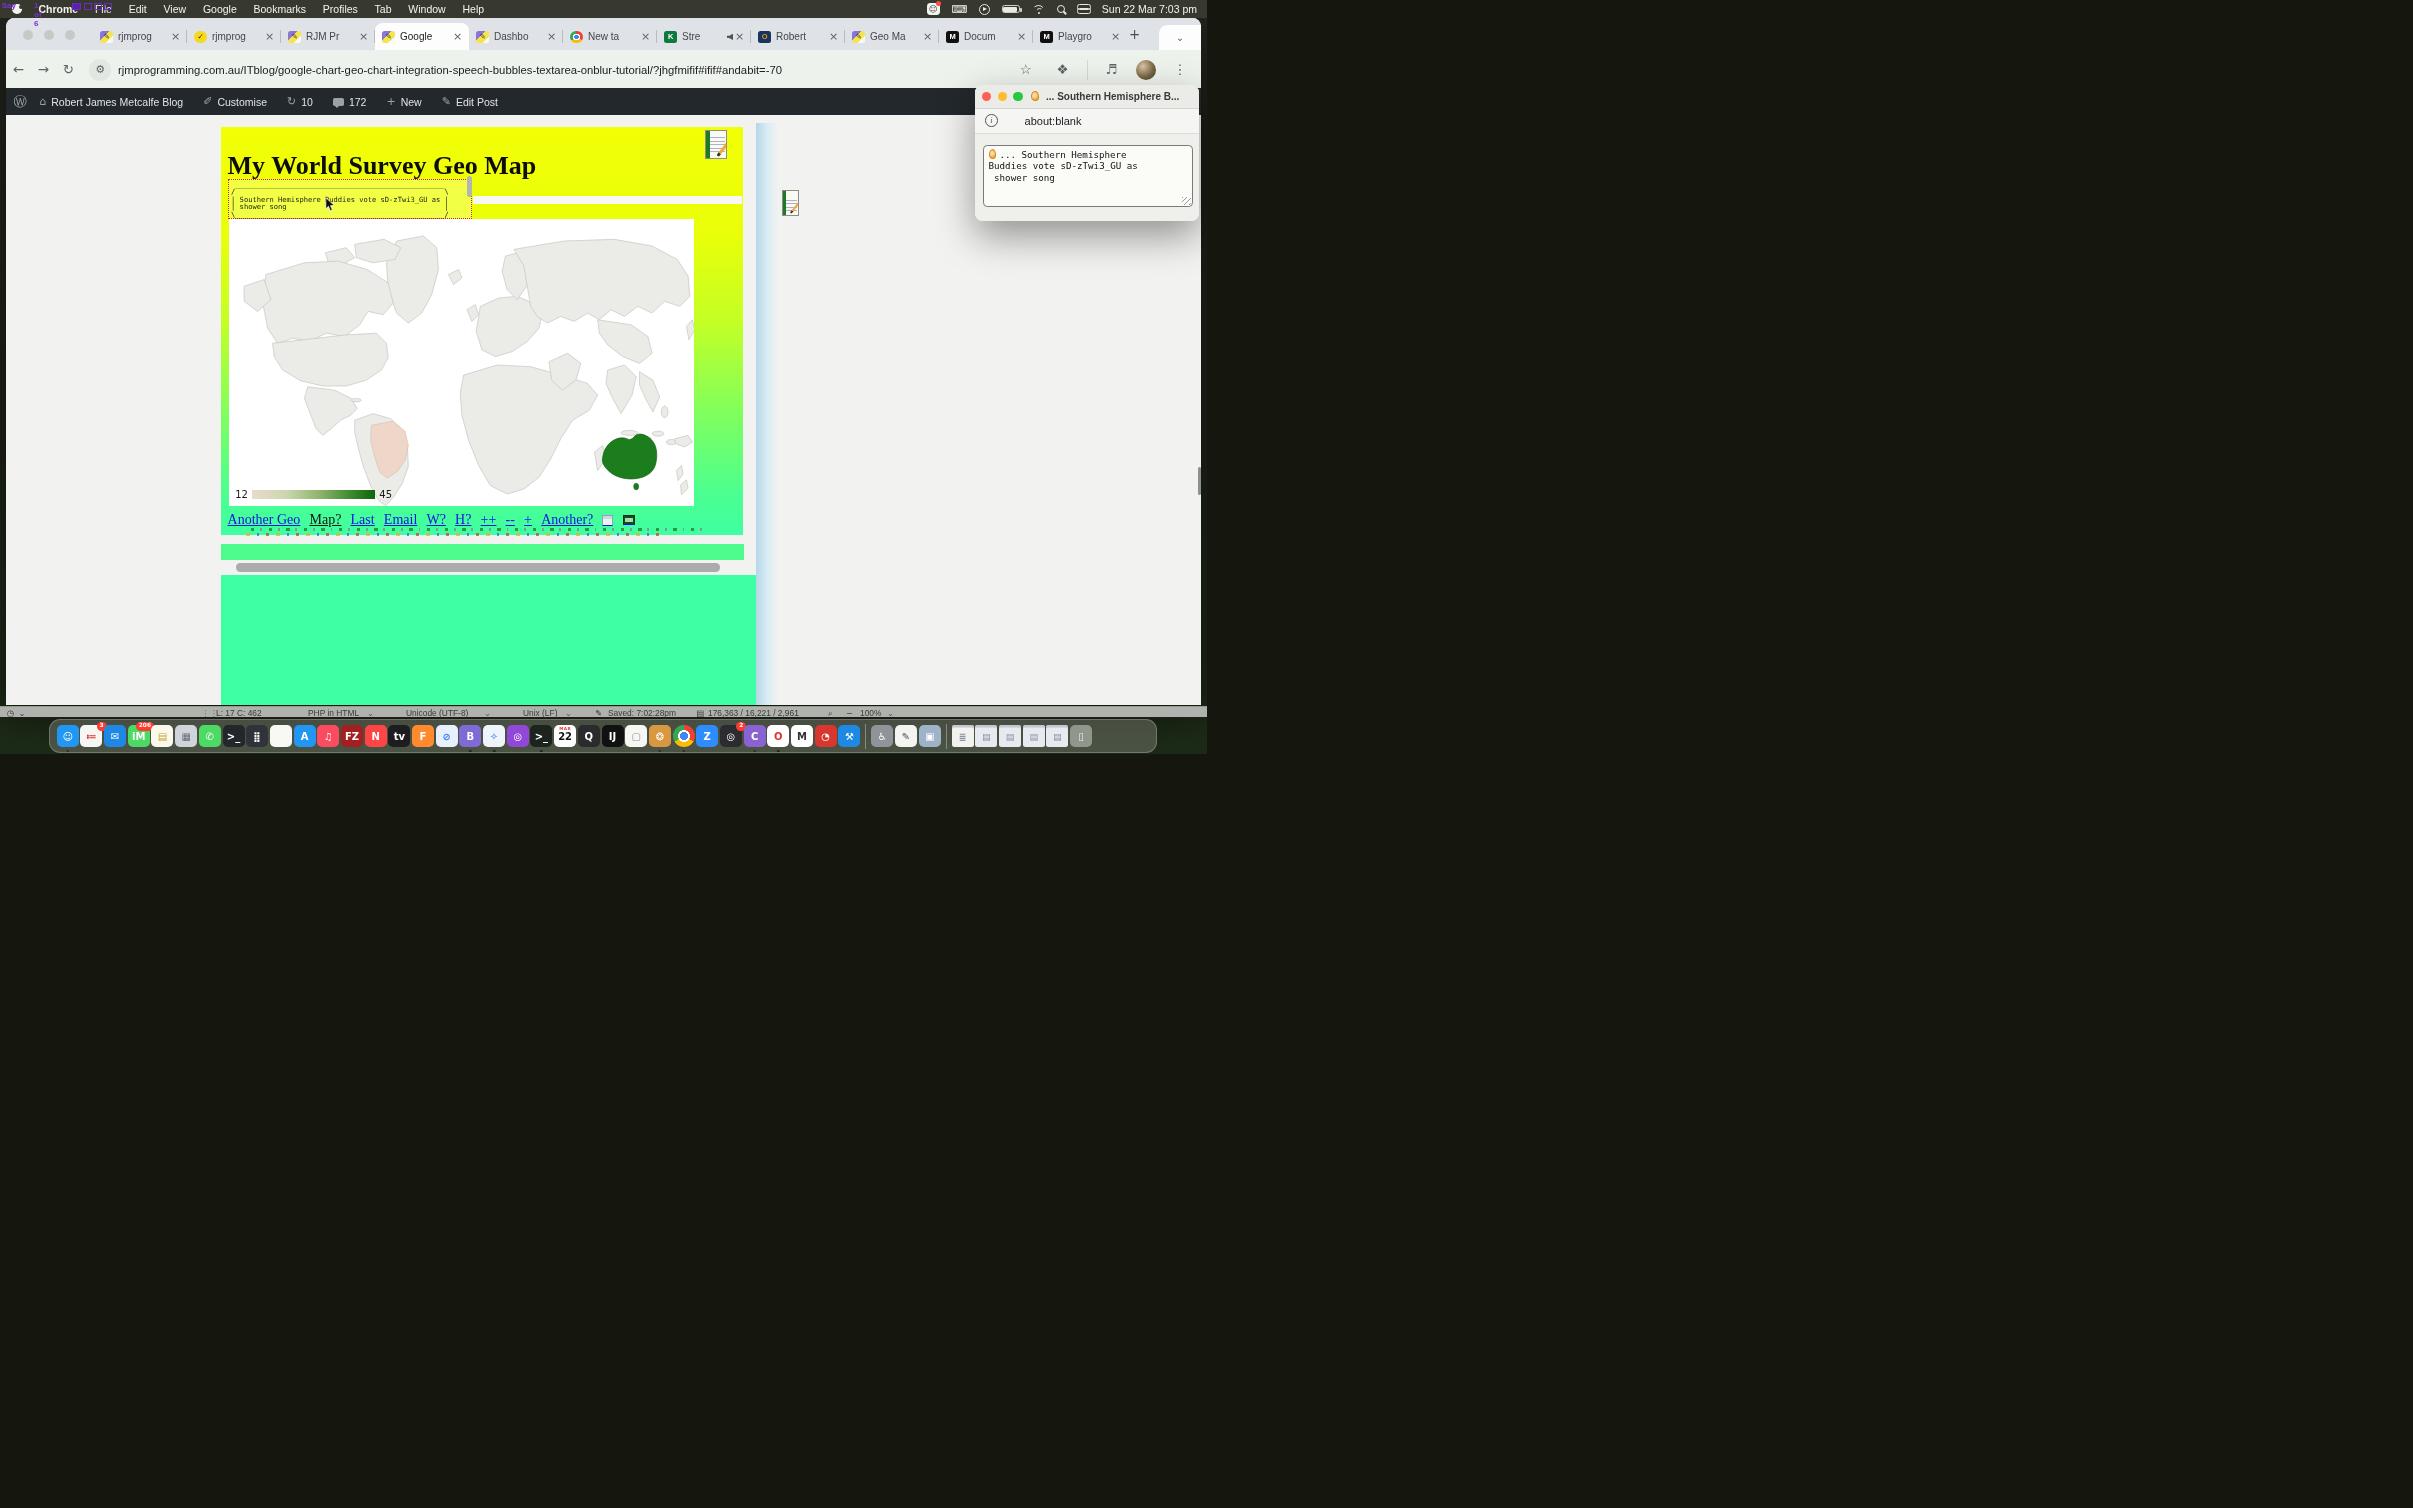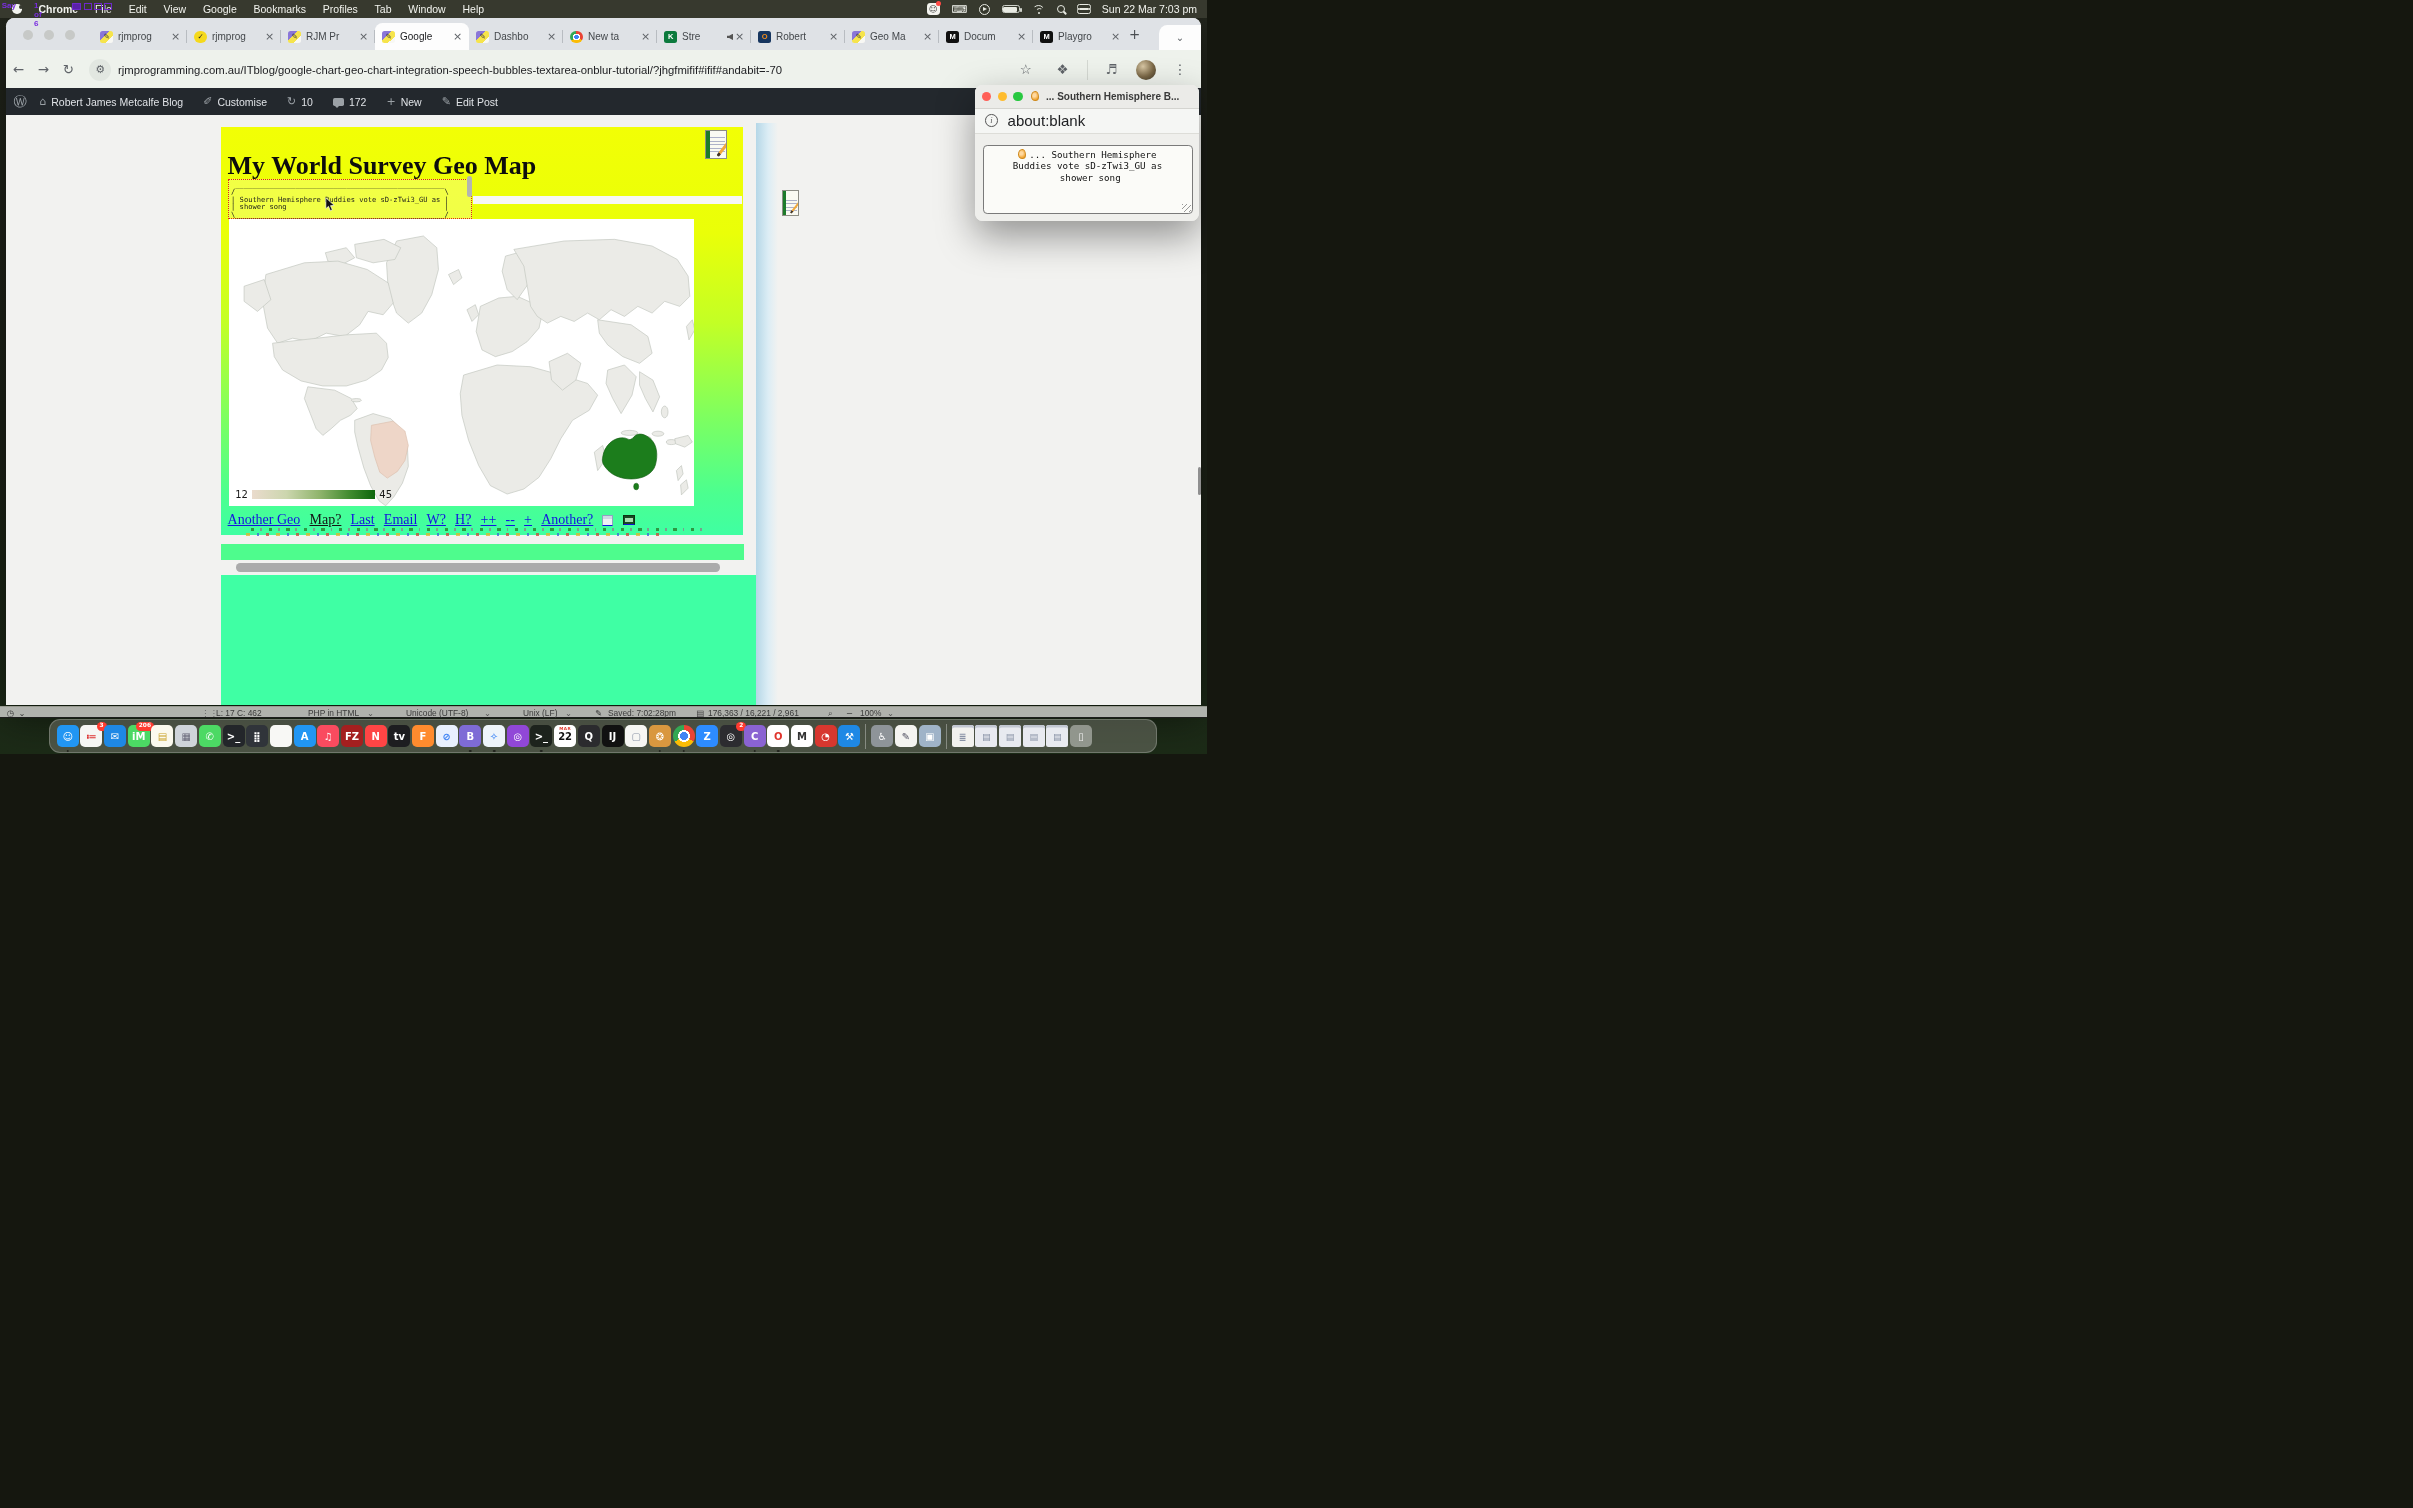--- a/index.html
+++ b/index.html
@@ -119,24 +119,24 @@
   #popup{position:absolute;left:975px;top:85px;width:224px;height:136px;z-index:20;border-radius:7.5px;
     box-shadow:0 15px 38px rgba(0,0,0,.4);background:#efefed;}
   #popup-titlebar{position:absolute;left:0;top:0;right:0;height:23.5px;background:#ebebe8;border-bottom:0.8px solid #d4d4d0;border-radius:7.5px 7.5px 0 0;display:flex;align-items:center;}
   .plight{width:9.2px;height:9.2px;border-radius:50%;margin-left:6.7px;}
   #popup-title{font-size:10px;font-weight:700;color:#3a3a3a;margin-left:5px;white-space:nowrap;overflow:hidden;}
   .ear-icon{display:inline-block;width:7.5px;height:10px;margin:0 2.5px 0 8.4px;vertical-align:-1.7px;
     background:radial-gradient(circle at 38% 42%,#ffd9a0 25%,#f0a432 75%);border:0.8px solid #cf8a1d;border-radius:55% 45% 45% 55%/55% 60% 40% 45%;}
   .ear-icon.sm{margin:0 3.4px 0 0;}
   #popup-urlrow{position:absolute;left:0;top:23.5px;right:0;height:25px;background:#f5f6f4;border-bottom:0.8px solid #ddddd8;display:flex;align-items:center;}
   .info-circle{width:12.6px;height:12.6px;border:1.2px solid #555;border-radius:50%;color:#555;font-family:"Liberation Serif",serif;font-style:italic;font-size:8.4px;text-align:center;line-height:11px;margin-left:10px;}
-  #popup-url{font-size:15px;color:#202124;margin-left:10px;}
+  #popup-url{font-size:11px;color:#202124;margin-left:27px;}
   #popup-body{position:absolute;left:0;top:49px;right:0;bottom:0;background:#efefec;border-radius:0 0 7.5px 7.5px;}
-  #popup-textarea{position:absolute;left:7.5px;top:11px;width:210px;height:69px;background:#fbfbf8;border:1.3px solid #7a7a7a;border-radius:4.2px;
-    font-family:"DejaVu Sans Mono",monospace;font-size:9.2px;line-height:11.7px;color:#111;padding:2.5px 5px;overflow:hidden;text-align:center;}
+  #popup-textarea{position:absolute;left:7.5px;top:11px;width:210px;height:62px;background:#fbfbf8;border:1.3px solid #7a7a7a;border-radius:4.2px;
+    font-family:"DejaVu Sans Mono",monospace;font-size:9.2px;line-height:11.7px;color:#111;padding:2.5px 5px;overflow:hidden;}
   #popup-textarea::after{content:"";position:absolute;right:0.8px;bottom:0.8px;width:8.4px;height:8.4px;
     background:repeating-linear-gradient(135deg,#999 0 0.8px,transparent 0.8px 3.4px);}
 
   
   #statusbar{position:absolute;left:0;top:706px;width:1207px;height:11.7px;background:rgba(186,188,183,.94);
     border-top:0.8px solid #97998f;border-bottom:1.7px solid #1d1d1d;z-index:30;font-size:8.4px;color:#3a3a3a;}
   #statusbar span{position:absolute;top:0.8px;white-space:nowrap;}
   .chev{color:#555;}
 
   

